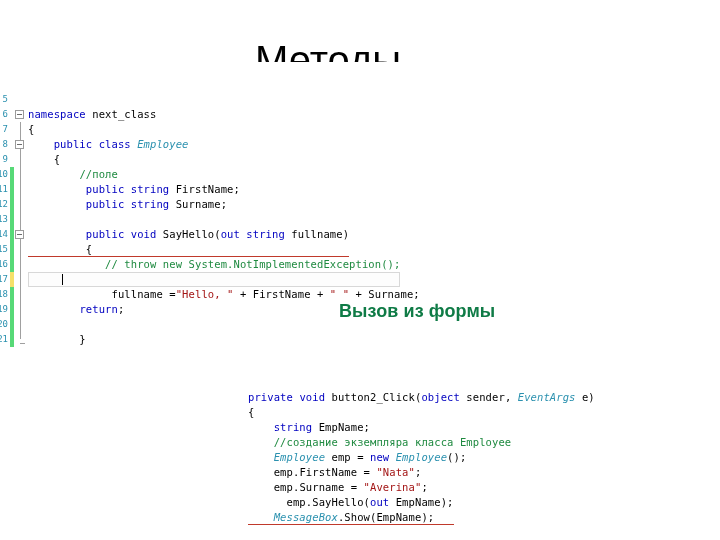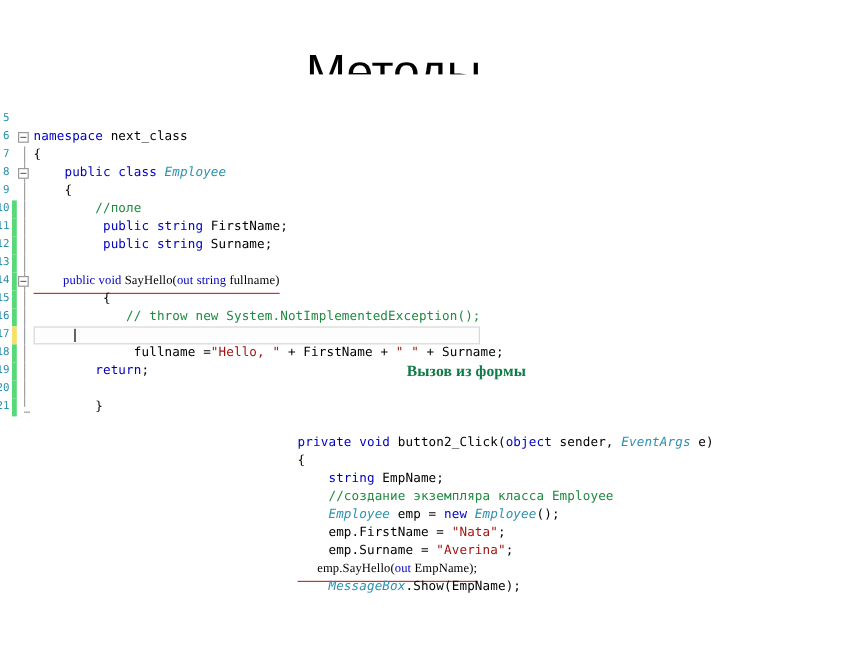--- a/index.html
+++ b/index.html
@@ -44,21 +44,21 @@
   }
 
   
   #code-block-1 {
     left: 0px;
     top: 62px;
     width: 420px;
   }
   #code-block-2 {
     left: 248px;
-    top: 332px;
+    top: 360px;
     width: 460px;
   }
 
   .code-rows {
     position: relative;
   }
   .code-row {
     position: relative;
     height: 15px;
     display: flex;
@@ -141,22 +141,21 @@
   
   .kw   { color: #0000c0; font-weight: normal; }
   .type { color: #2b91af; font-style: italic; }
   .cmt  { color: #1f8a40; text-align: right; }
   .str  { color: #a31515; }
   .pln  { color: #000000; }
 
   
   .err {
     border-bottom: 1px solid #c0392b;
-    padding-bottom: 4px;
-    font-family: Liberation Serif, serif;
+    padding-bottom: 16px;
   }
 
   
   .current-line-box {
     position: absolute;
     left: 28px;
     top: 0px;
     height: 15px;
     width: 372px;
     border: 1px solid #d8d8d8;
@@ -170,22 +169,22 @@
     width: 1px;
     height: 11px;
     background: #000000;
   }
 
   
   #call-from-form-label {
     position: absolute;
     left: 339px;
     top: 301px;
-    font-family: Liberation Serif, serif;
-    font-size: 13px;
+    font-family: Liberation Sans, sans-serif;
+    font-size: 18px;
     font-weight: bold;
     color: #0f7b46;
     white-space: nowrap;
     letter-spacing: 0.1px;
   }
 </style>
 </head>
 <body>
 
 <div id="slide-title">Методы</div>

